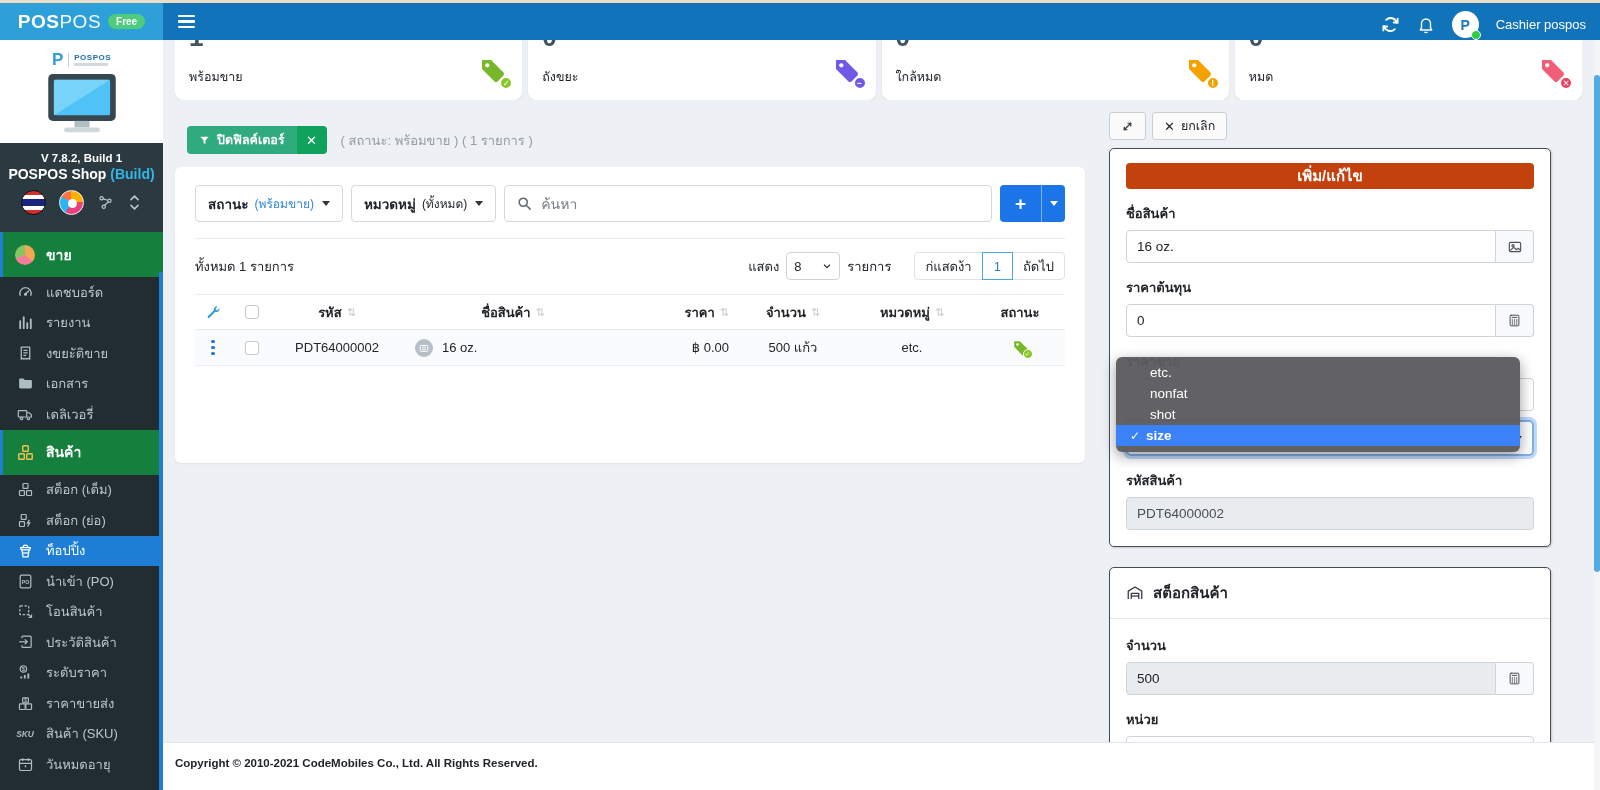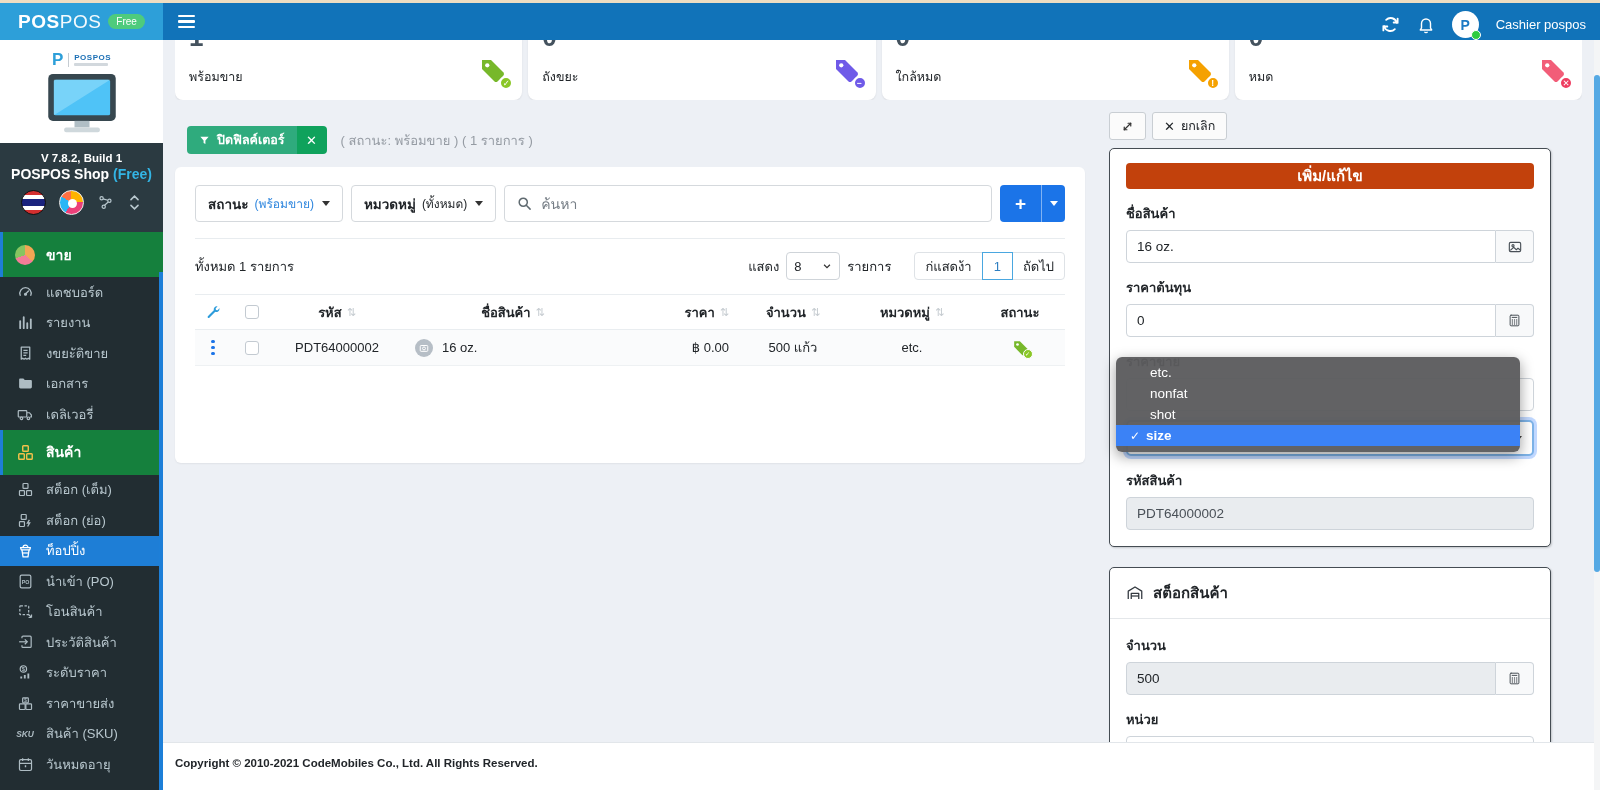--- a/index.html
+++ b/index.html
@@ -7,21 +7,21 @@
   body { font-family:"Liberation Sans","DejaVu Sans",sans-serif; }
   #app { position:relative; width:1600px; height:790px; background:#edf0f5; overflow:hidden; }
 
   
   .top-edge { position:absolute; top:0; left:0; right:0; height:3px; background:#eeddc2; z-index:70; }
   .topbar { position:absolute; top:3px; left:0; right:0; height:37px; background:#1173b9; z-index:60; display:flex; align-items:center; }
   .brand { width:163px; height:37px; background:#2d9fd9; display:flex; align-items:center; justify-content:center; gap:7px; }
   .brand-word { color:#fff; font-size:19px; letter-spacing:.5px; }
   .brand-word b { font-weight:bold; }
   .brand-word span { font-weight:normal; opacity:.95; }
-  .free-pill { background:#4ecb7d; color:#fff; font-size:10px; font-weight:normal; border-radius:9px; padding:2px 8px; }
+  .free-pill { background:#4ecb7d; color:#fff; font-size:10px; font-weight:bold; border-radius:9px; padding:2px 8px; }
   .hamburger { width:46px; height:37px; display:flex; flex-direction:column; justify-content:center; align-items:center; gap:3px; cursor:pointer; }
   .hamburger i { display:block; width:17px; height:2.4px; background:#fff; border-radius:1px; }
   .tb-title { position:absolute; left:878px; top:3px; height:37px; display:flex; align-items:center; gap:8px; color:#fff; }
   .tb-title .txt { font-size:17px; font-weight:bold; }
   .tb-right { position:absolute; right:14px; top:3px; height:37px; display:flex; align-items:center; gap:17px; }
   .avatar-wrap { position:relative; width:27px; height:27px; }
   .avatar { width:27px; height:27px; border-radius:50%; background:#fff; color:#1b79c4; font-weight:bold; font-size:14px; display:flex; align-items:center; justify-content:center; }
   .status-dot { position:absolute; right:-2px; bottom:-2px; width:10px; height:10px; border-radius:50%; background:#2ecc40; border:1.5px solid #fff; }
   .user-name { color:#fff; font-size:13px; }
 
@@ -204,21 +204,21 @@
           <rect x="8" y="0" width="72" height="50" rx="5" fill="#37474f"></rect>
           <rect x="14" y="6" width="60" height="38" rx="2" fill="#4fc3f7"></rect>
           <path d="M14 6h60L14 44z" fill="#9ae0fb" opacity=".55"></path>
           <rect x="36" y="50" width="16" height="7" fill="#b0bec5"></rect>
           <rect x="25" y="57" width="38" height="5" rx="2" fill="#cfd8dc"></rect>
         </svg>
       </span>
     </div>
     <div class="side-version">
       <div class="ver-line">V 7.8.2, Build 1</div>
-      <div class="shop-line"><span>POSPOS Shop</span> <span class="plan">(Free)</span></div>
+      <div class="shop-line"><span>POSPOS Shop</span> <span class="plan">(Build)</span></div>
       <div class="ver-icons">
         <span class="flag-th"></span>
         <span class="gauge-ic"></span>
         <span>
           <svg width="17" height="17" viewBox="0 0 24 24" fill="none" stroke="#b8c7ce" stroke-width="1.7">
             <circle cx="6.5" cy="6" r="2.3"></circle>
               <circle cx="17.5" cy="9.5" r="2.3"></circle>
               <circle cx="9.5" cy="18" r="2.3"></circle>
             <path d="M8.6 6.8l6.6 2M10.4 16.2l5.4-5"></path>
           </svg>

